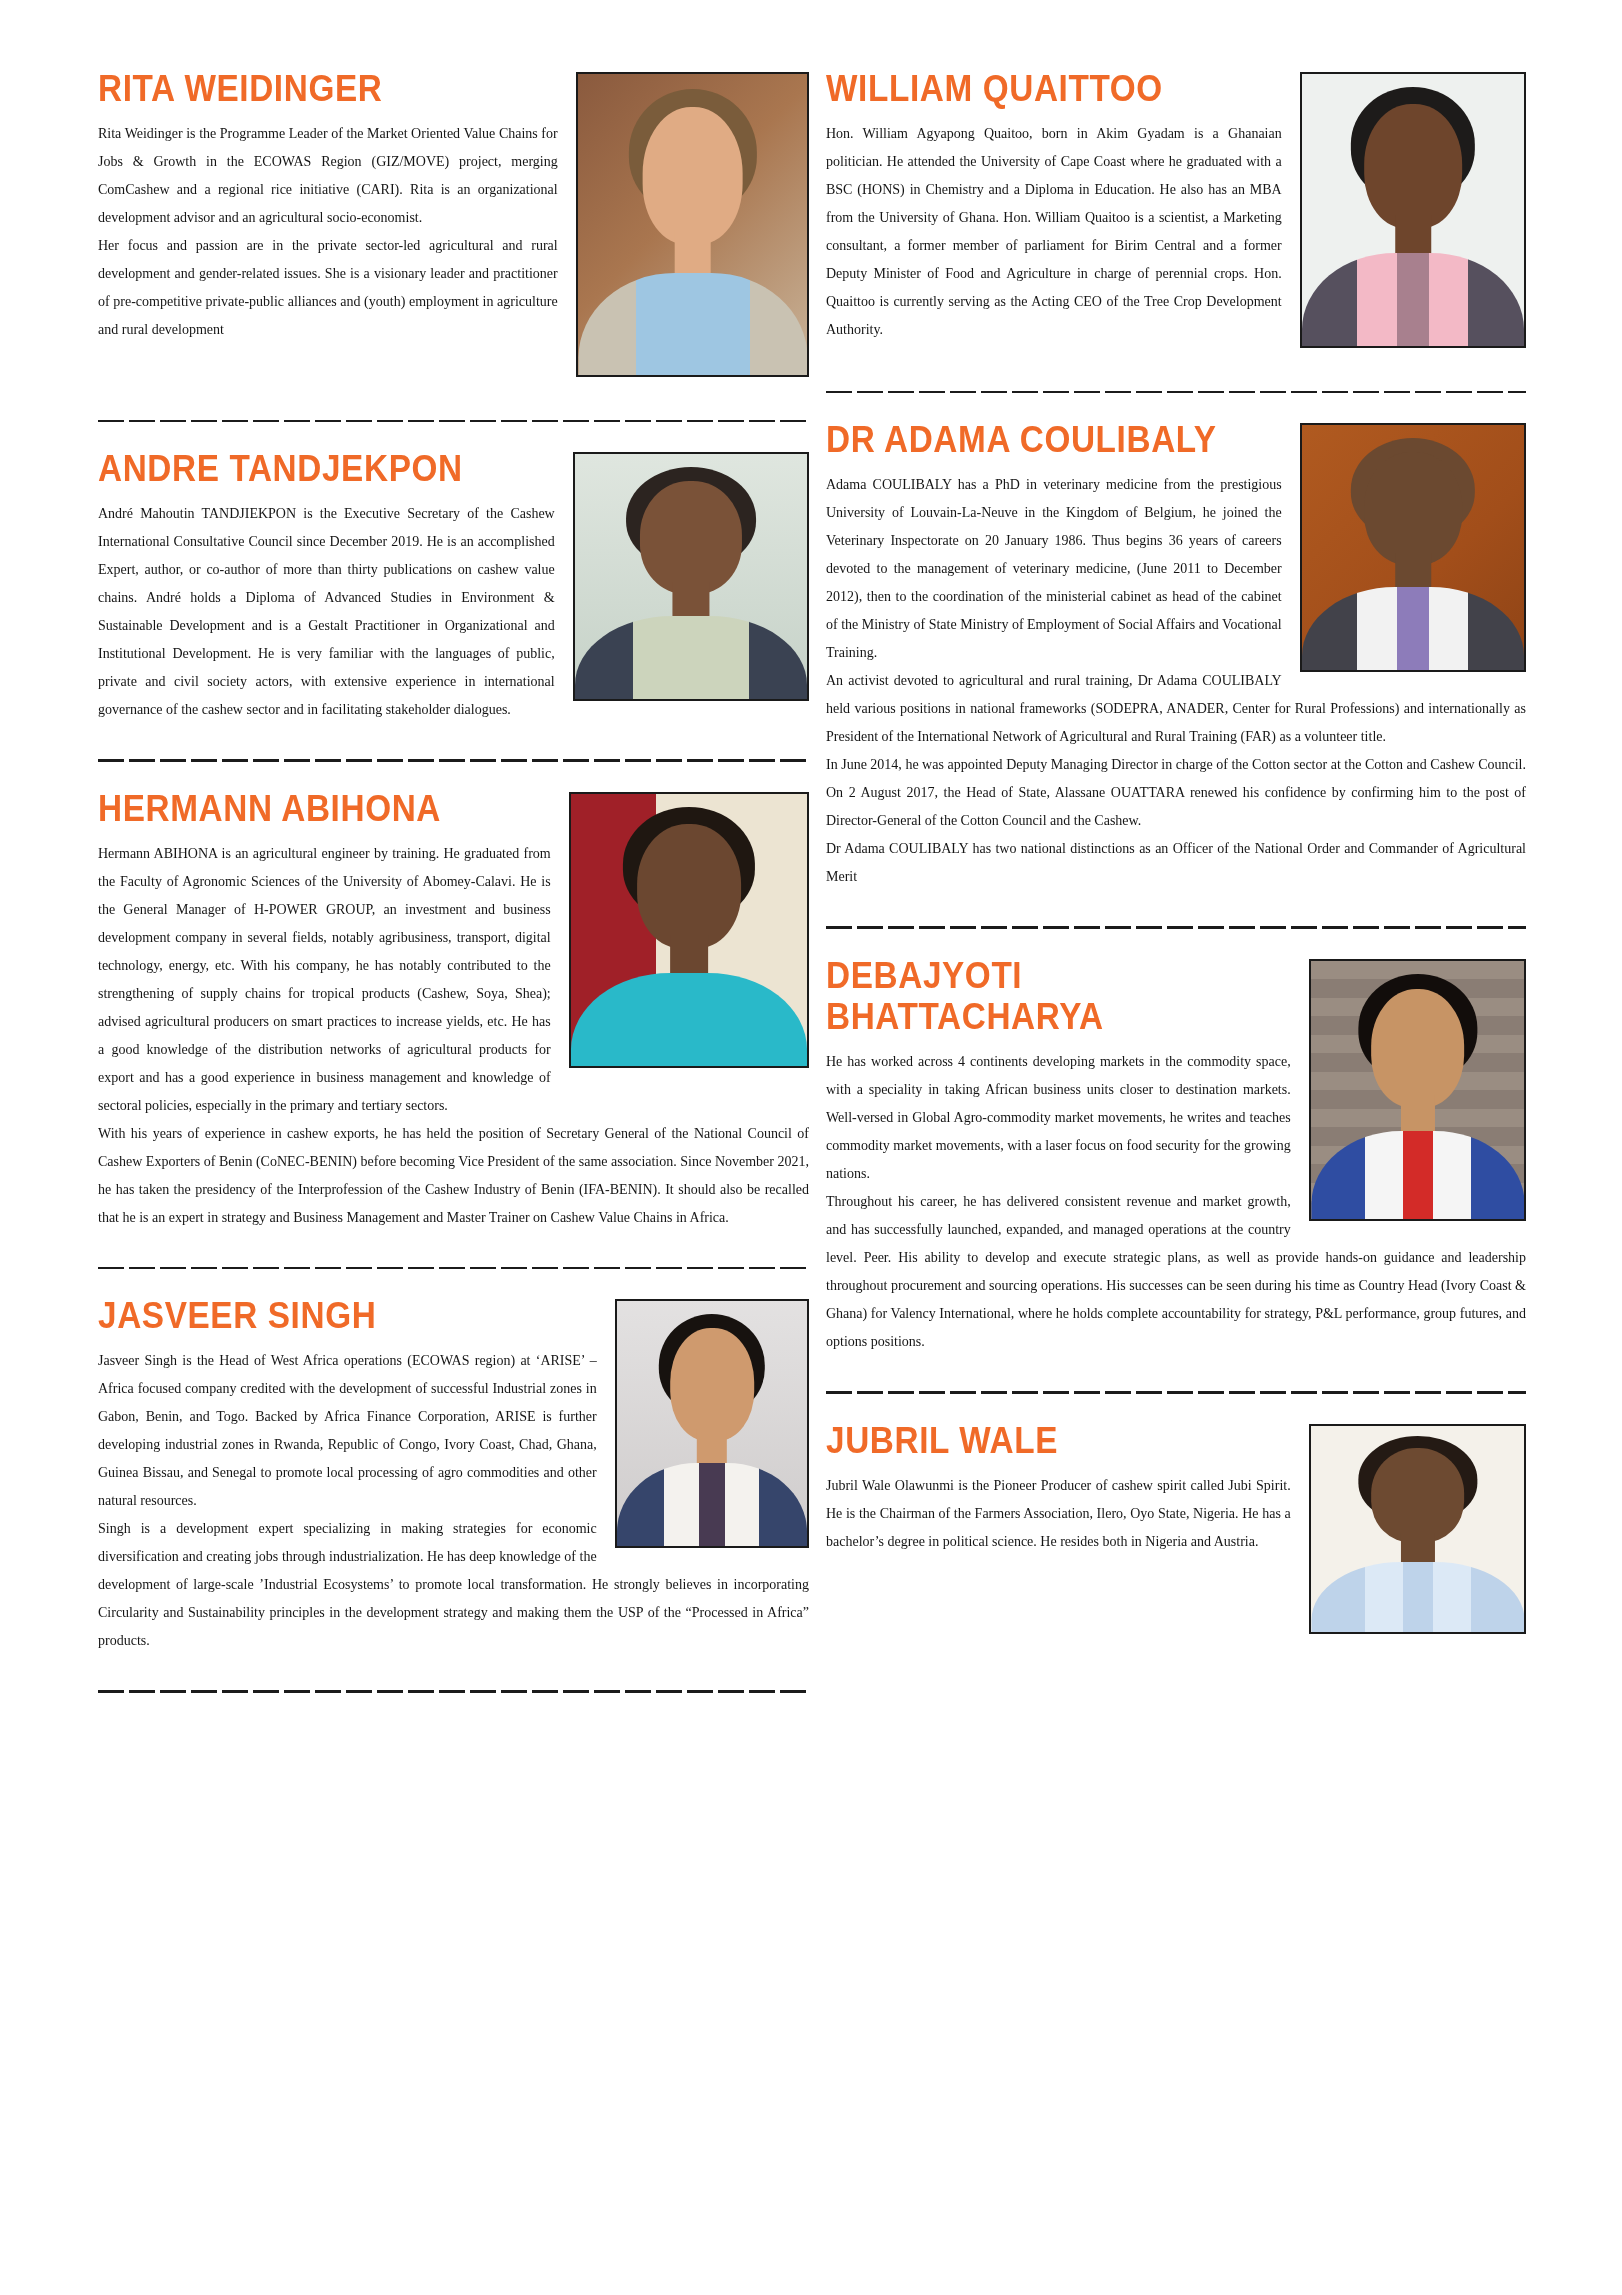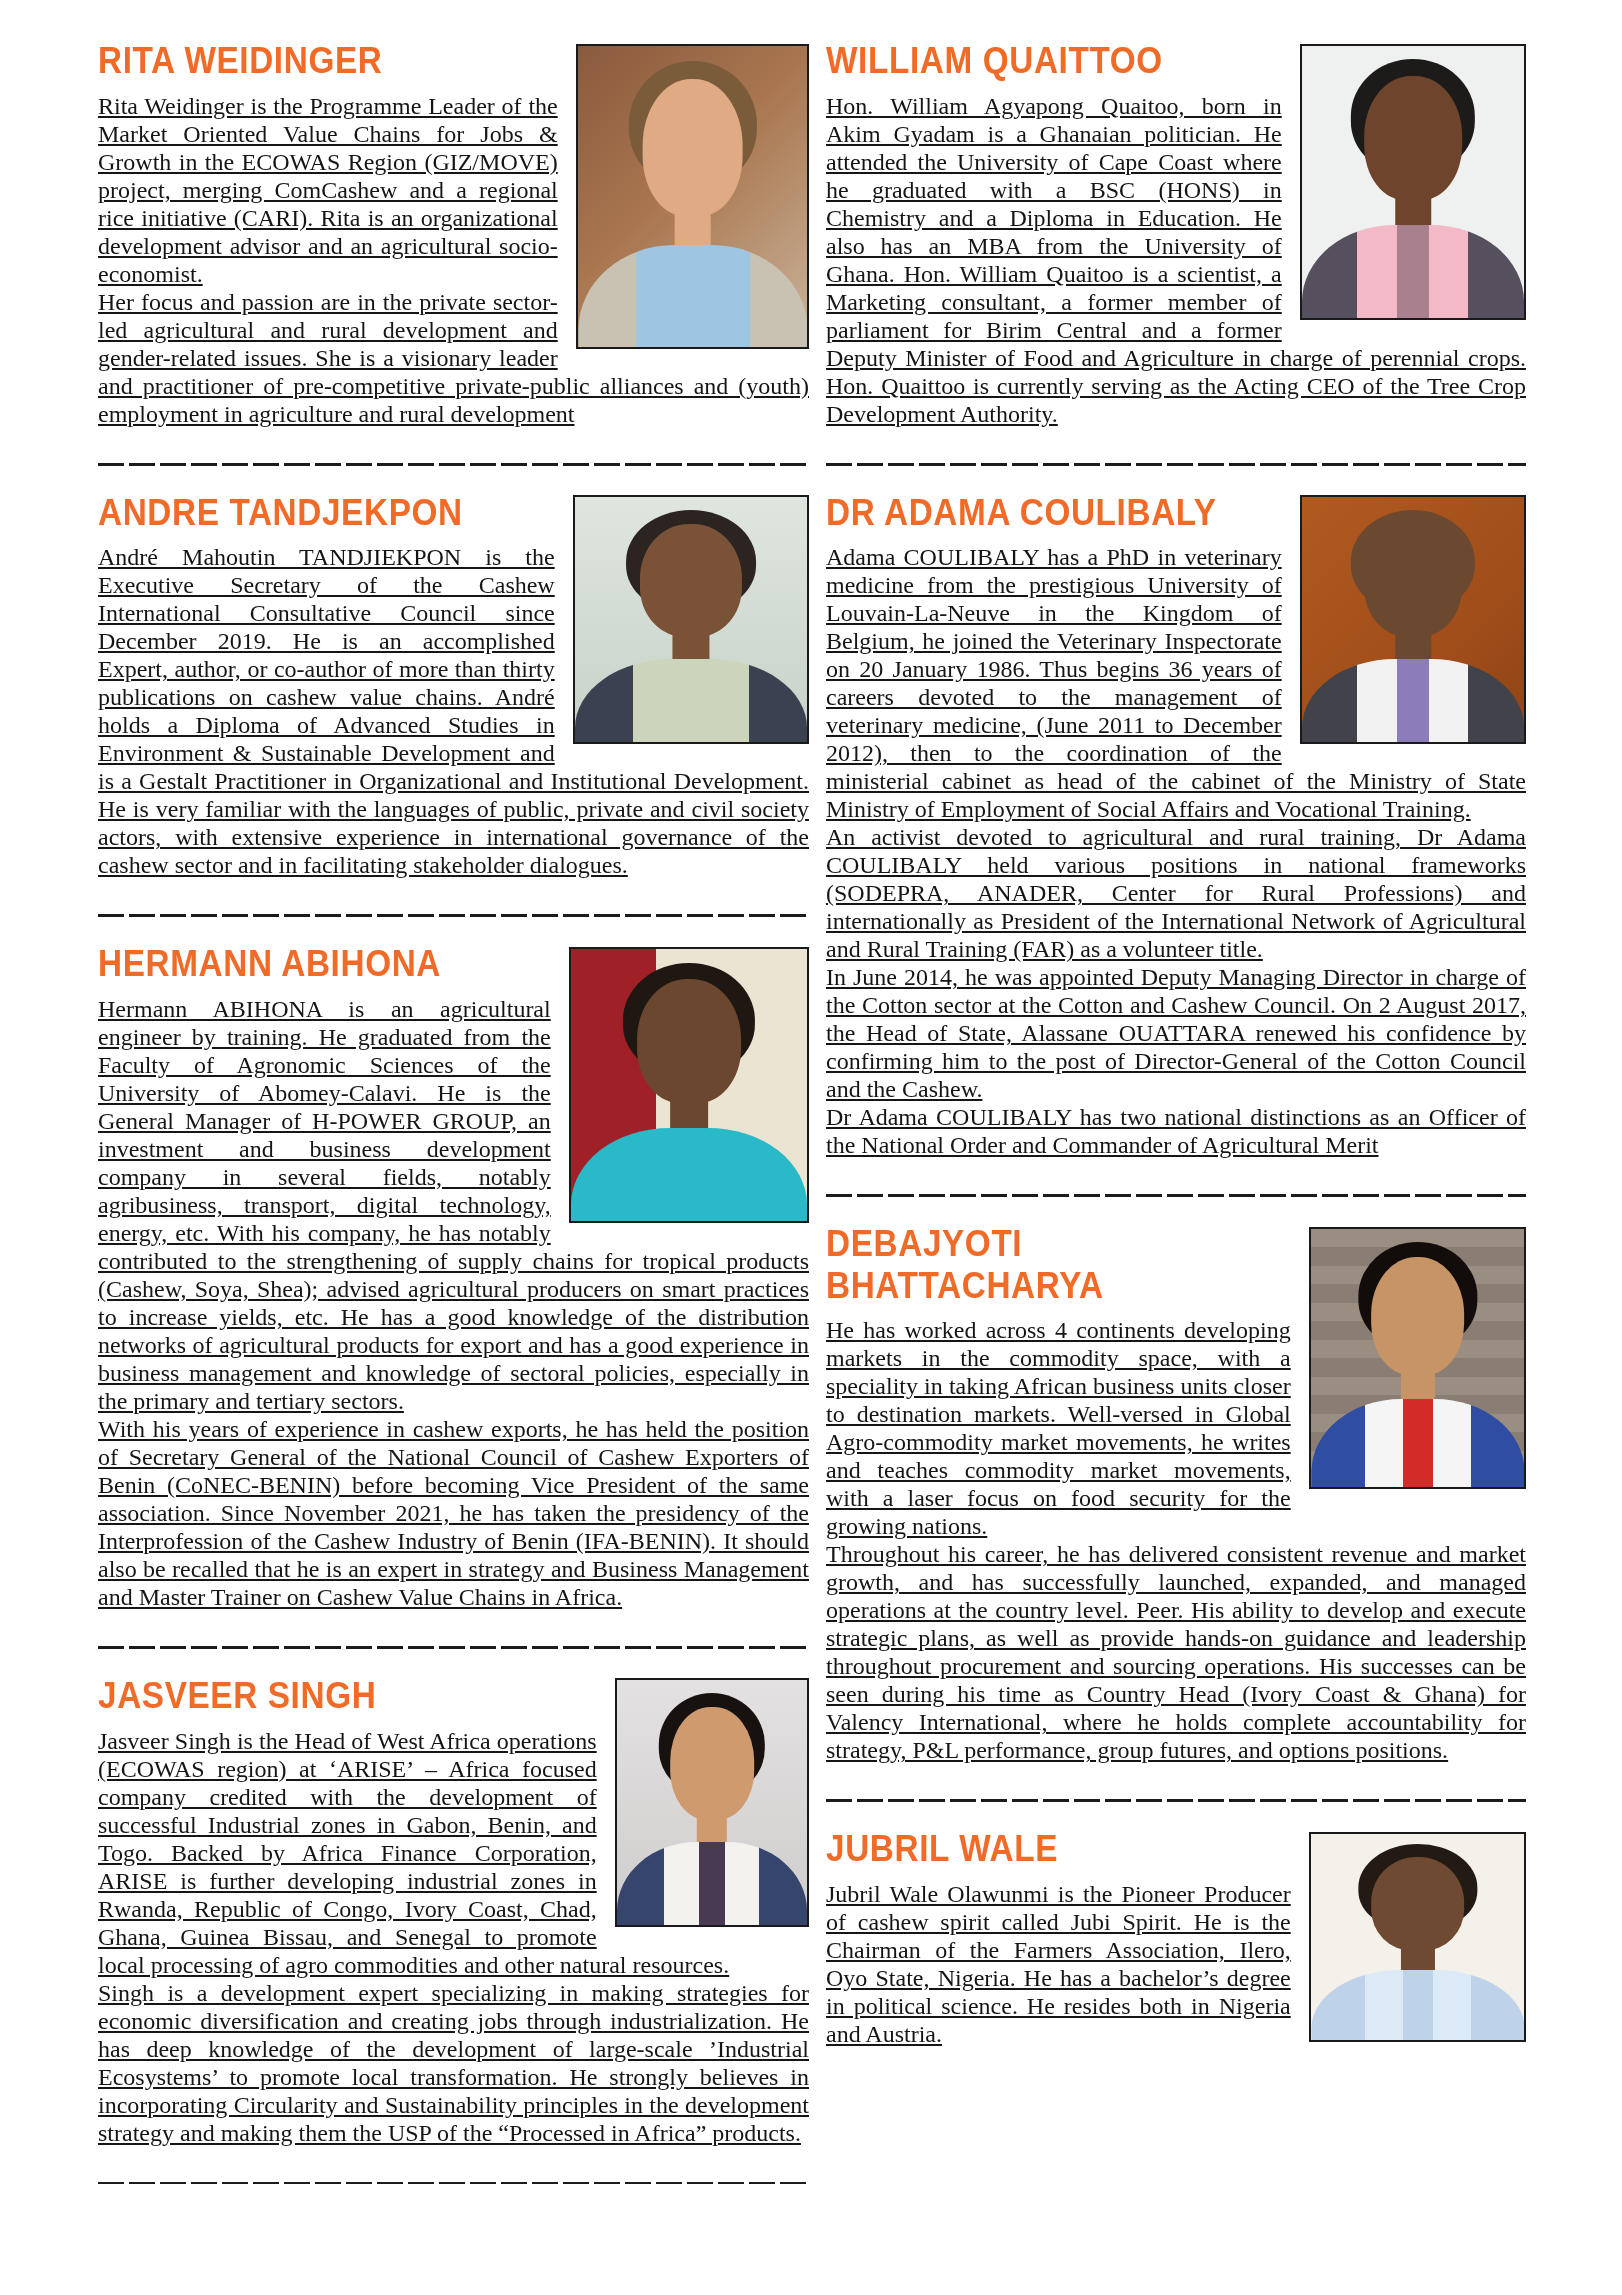--- a/index.html
+++ b/index.html
@@ -3,21 +3,21 @@
 <meta charset="utf-8">
 <style>
   html,body{margin:0;padding:0;background:#ffffff;}
   .page{
     position:relative;
     width:1623px;height:2295px;
     box-sizing:border-box;
     background:#ffffff;
     display:flex;
     gap:17px;
-    padding:40px 98px 0 98px;
+    padding:68px 98px 0 98px;
     overflow:hidden;
     font-family:"Liberation Serif", serif;
   }
   .col{flex:none;display:block;}
   .col-left{width:711px;}
   .col-right{width:700px;}
 
   .bio{display:block;}
   .bio::after{content:"";display:block;clear:both;}
 
@@ -27,25 +27,24 @@
     font-size:37px;
     line-height:1.12;
     letter-spacing:0.7px;
     color:var(--accent,#F06A28);
     margin:0 0 10.5px 0;
     transform:scaleX(0.9);
     transform-origin:left top;
   }
   .bio p{
     margin:0;
-    font-size:24px;
+    font-size:14px;
     line-height:28px;
     text-align:justify;
     color:#151515;
-    text-decoration:underline;
   }
 
   .sep{
     height:2.6px;
     margin:35px 0 26px 0;
     background:repeating-linear-gradient(90deg,#1b1b1b 0 26px,transparent 26px 31px);
   }
 
   
   .photo{

